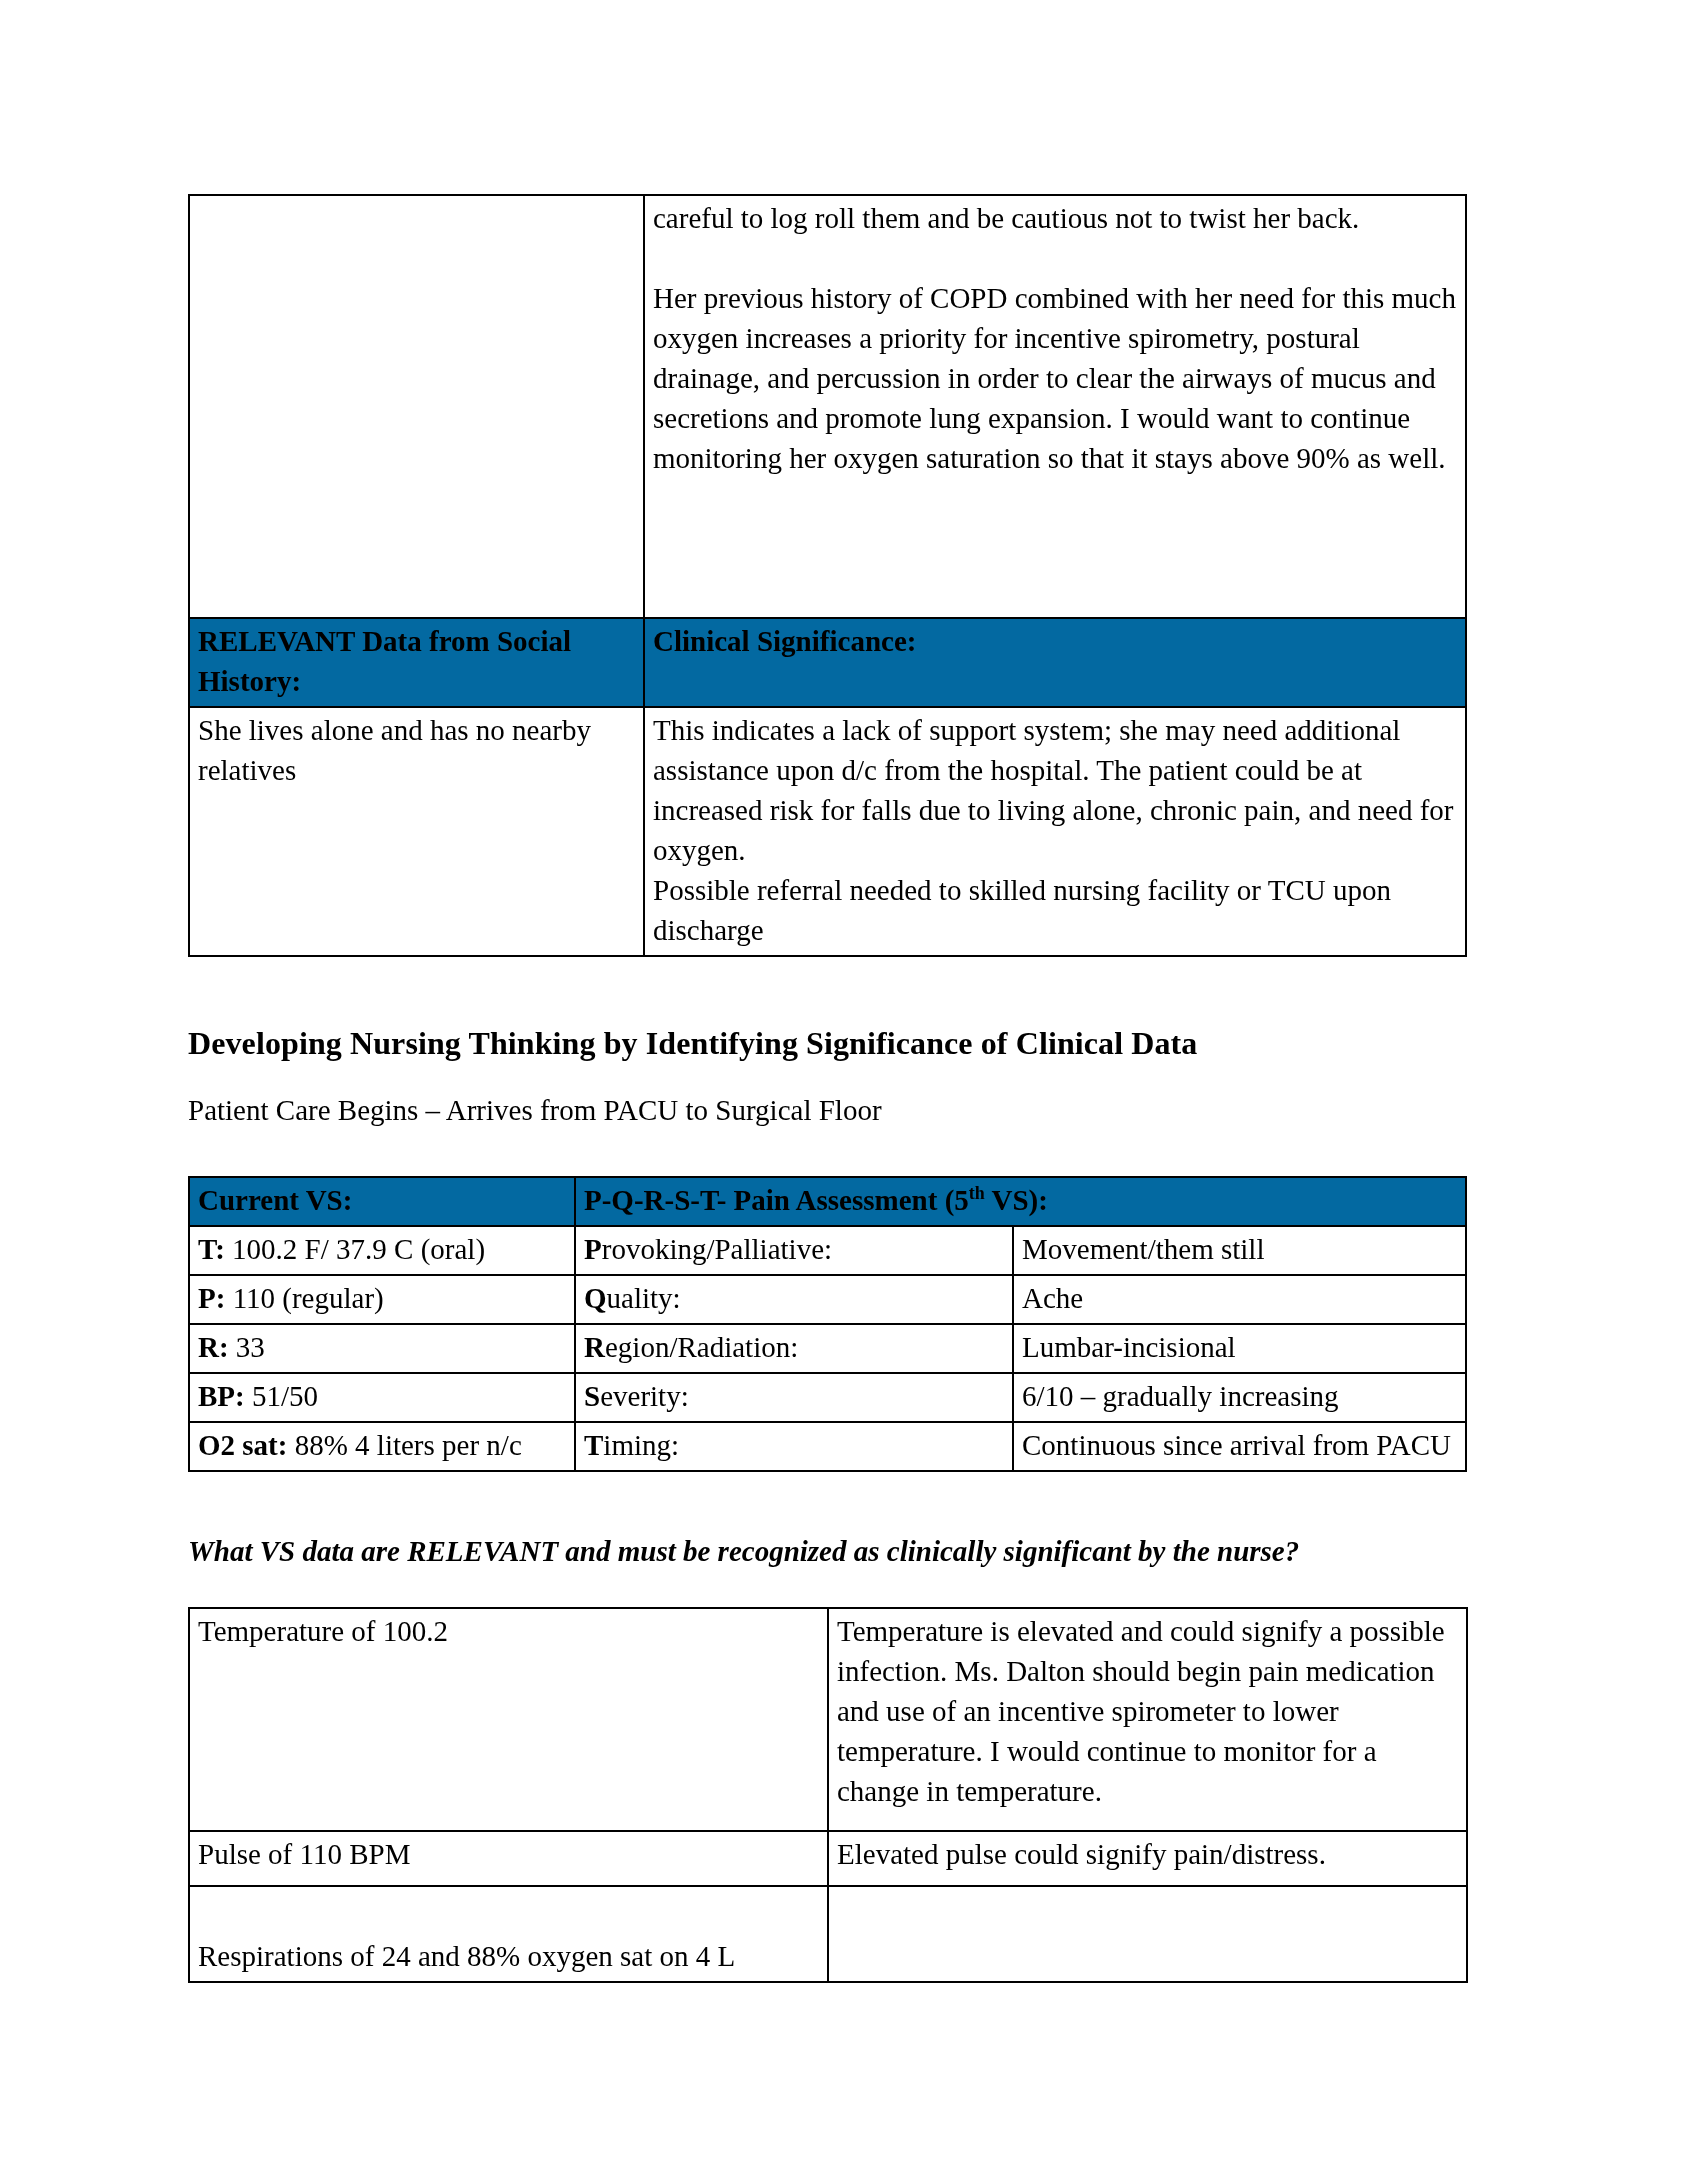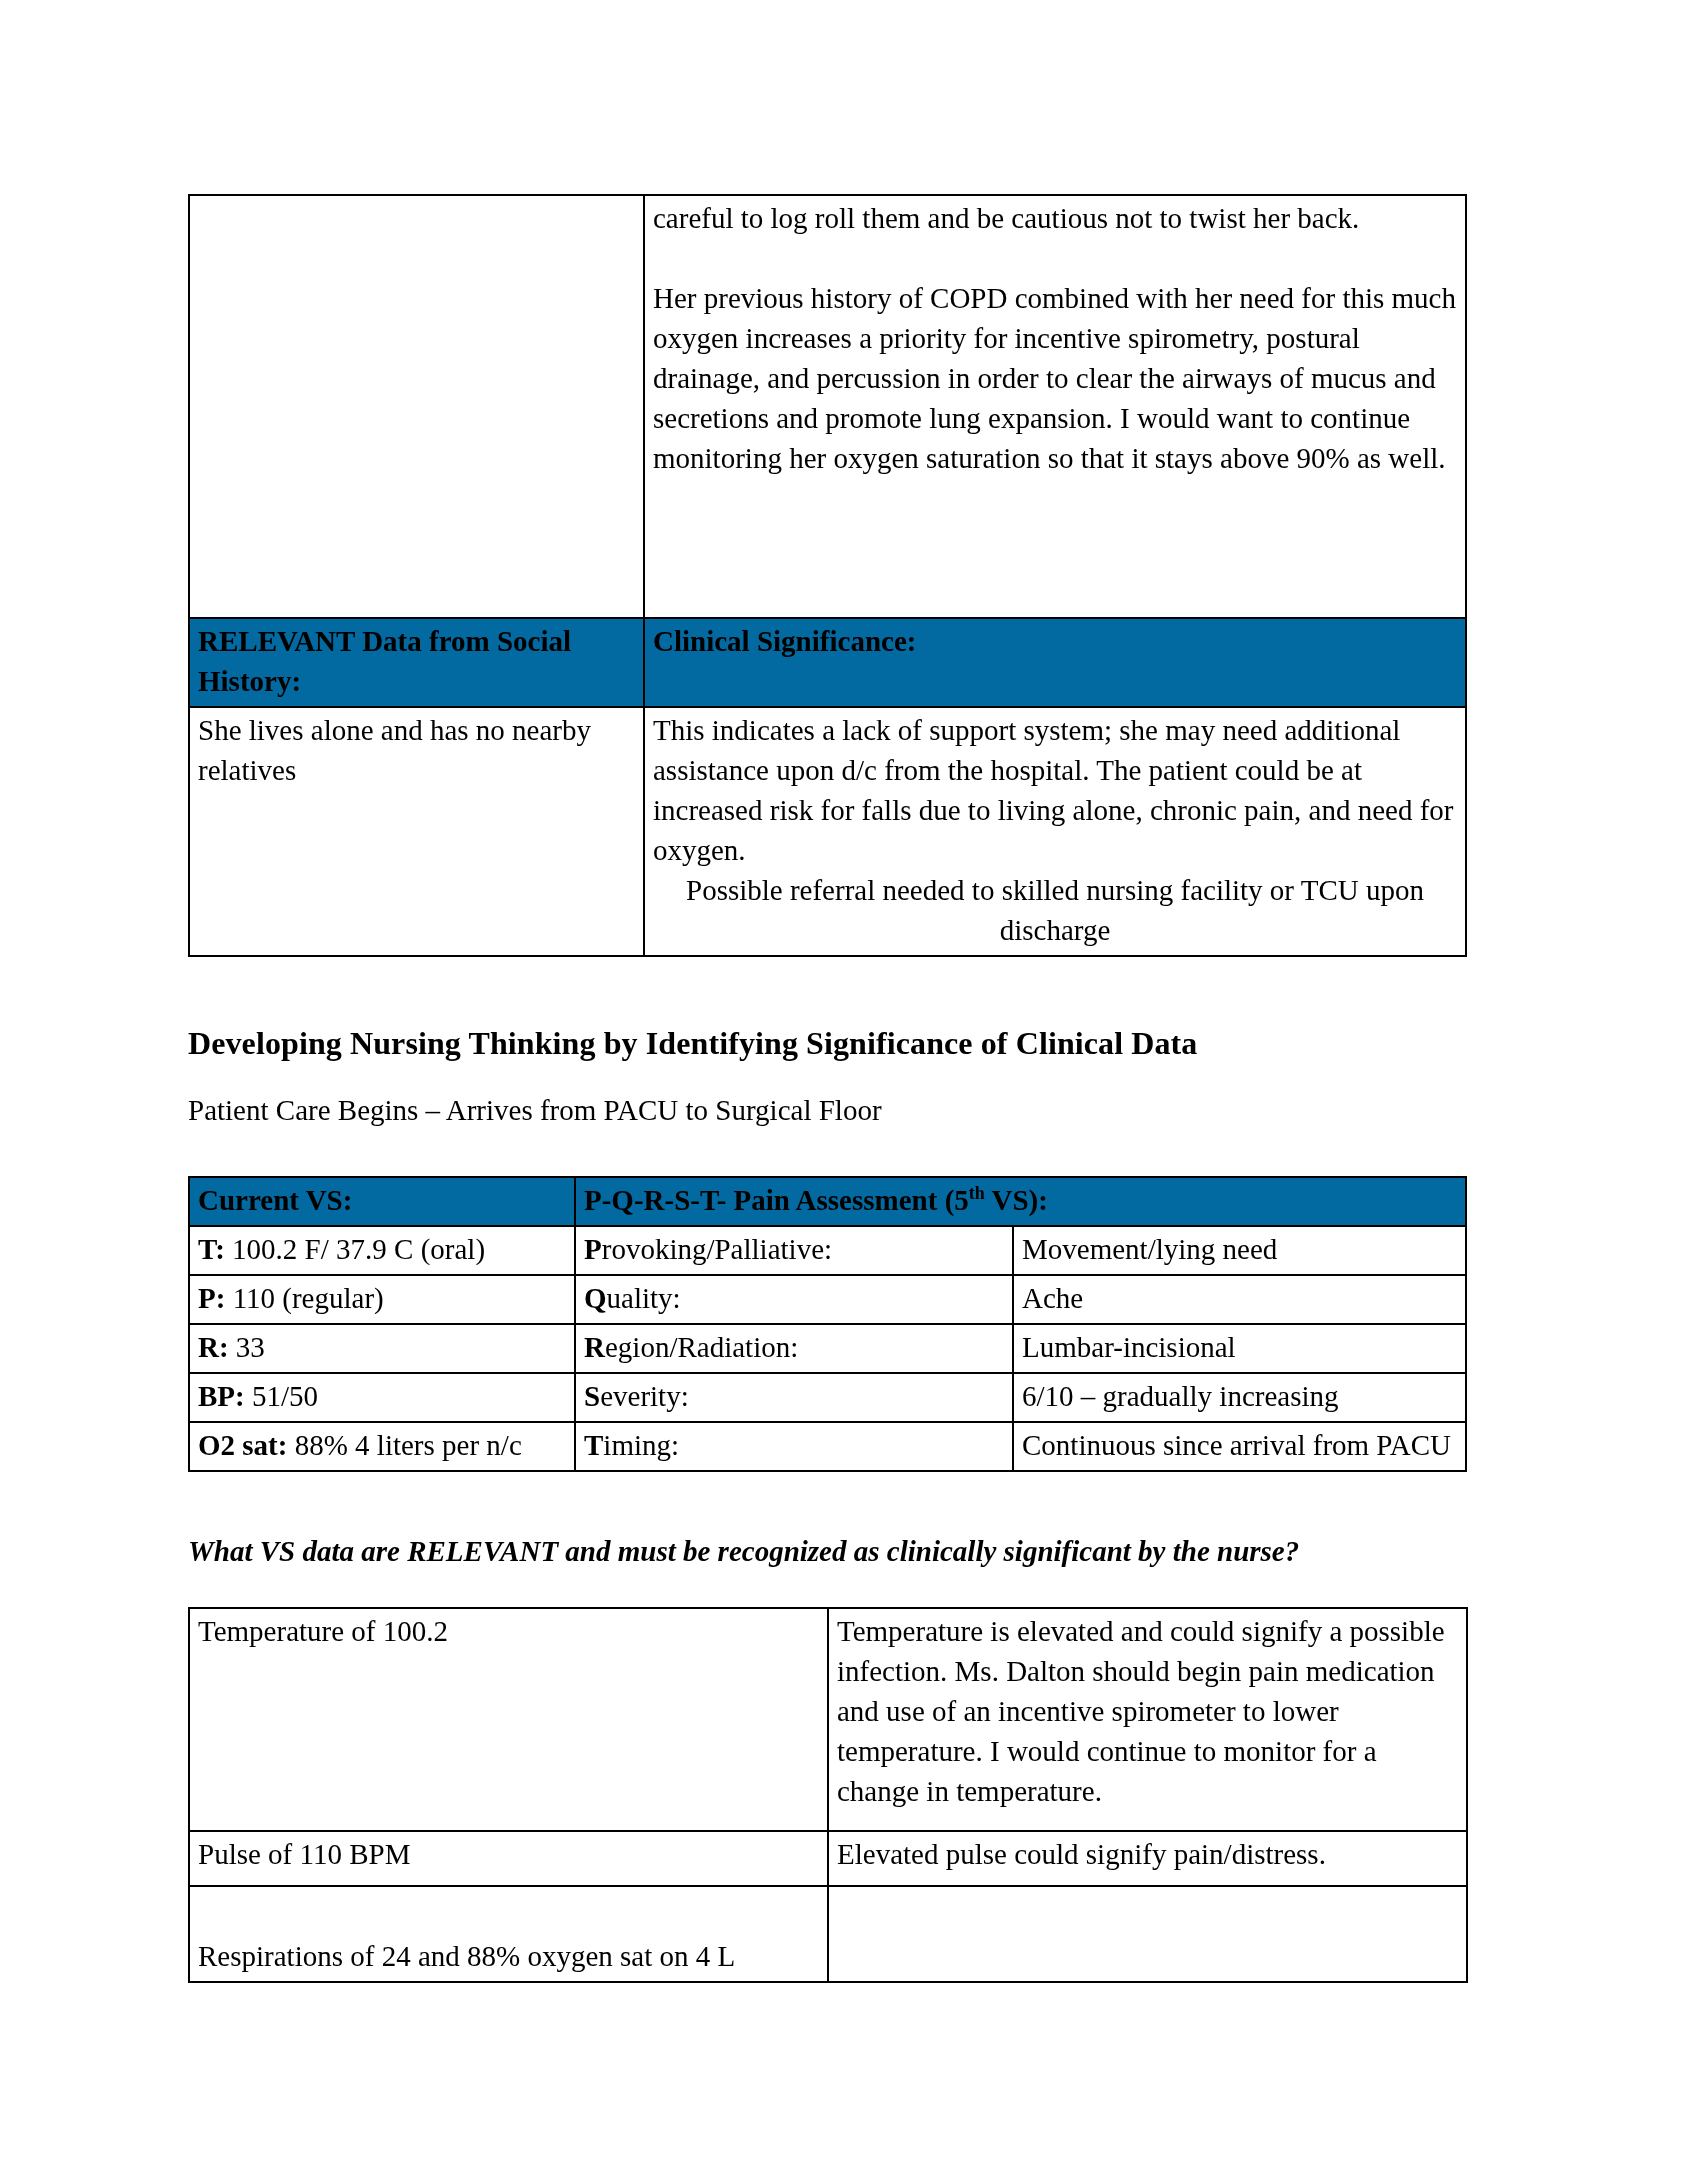--- a/index.html
+++ b/index.html
@@ -106,21 +106,21 @@
         </td>
       </tr>
       <tr>
         <td class="hdr">RELEVANT Data from Social History:</td>
         <td class="hdr">Clinical Significance:</td>
       </tr>
       <tr>
         <td>She lives alone and has no nearby relatives</td>
         <td>
           <span>This indicates a lack of support system; she may need additional assistance upon d/c from the hospital. The patient could be at increased risk for falls due to living alone, chronic pain, and need for oxygen.</span>
-          <span style="display:block;text-align:center;">Possible referral needed to skilled nursing facility or TCU upon discharge</span>
+          <span style="display:block;">Possible referral needed to skilled nursing facility or TCU upon discharge</span>
         </td>
       </tr>
     </tbody>
   </table>
 
   <div class="gap-after-table-1"></div>
 
   <h1 class="section-heading">Developing Nursing Thinking by Identifying Significance of Clinical Data</h1>
 
   <div class="gap-after-heading"></div>
@@ -137,21 +137,21 @@
     </colgroup>
     <tbody>
       <tr>
         <td class="hdr">Current VS:</td>
         <td class="hdr" colspan="2"><span>P-Q-R-S-T- Pain Assessment (5</span><sup class="ordinal">th</sup><span> VS):</span></td>
       </tr>
 
       <tr>
         <td class="nowrapcell"><span class="b">T:</span><span> 100.2 F/ 37.9 C (oral)</span></td>
         <td><span class="b">P</span><span>rovoking/Palliative:</span></td>
-        <td>Movement/lying need</td>
+        <td>Movement/them still</td>
       </tr>
 
       <tr>
         <td class="nowrapcell"><span class="b">P:</span><span> 110 (regular)</span></td>
         <td><span class="b">Q</span><span>uality:</span></td>
         <td>Ache</td>
       </tr>
 
       <tr>
         <td class="nowrapcell"><span class="b">R:</span><span> 33</span></td>

